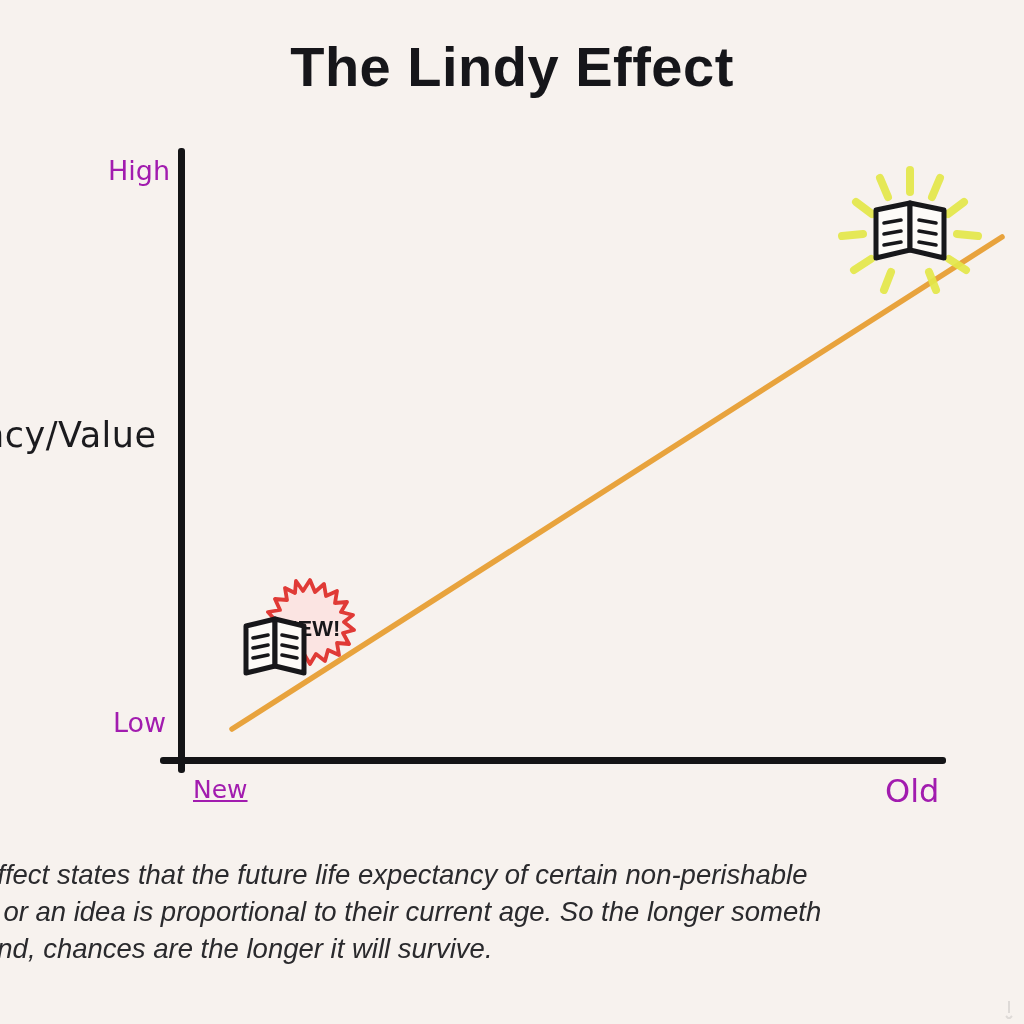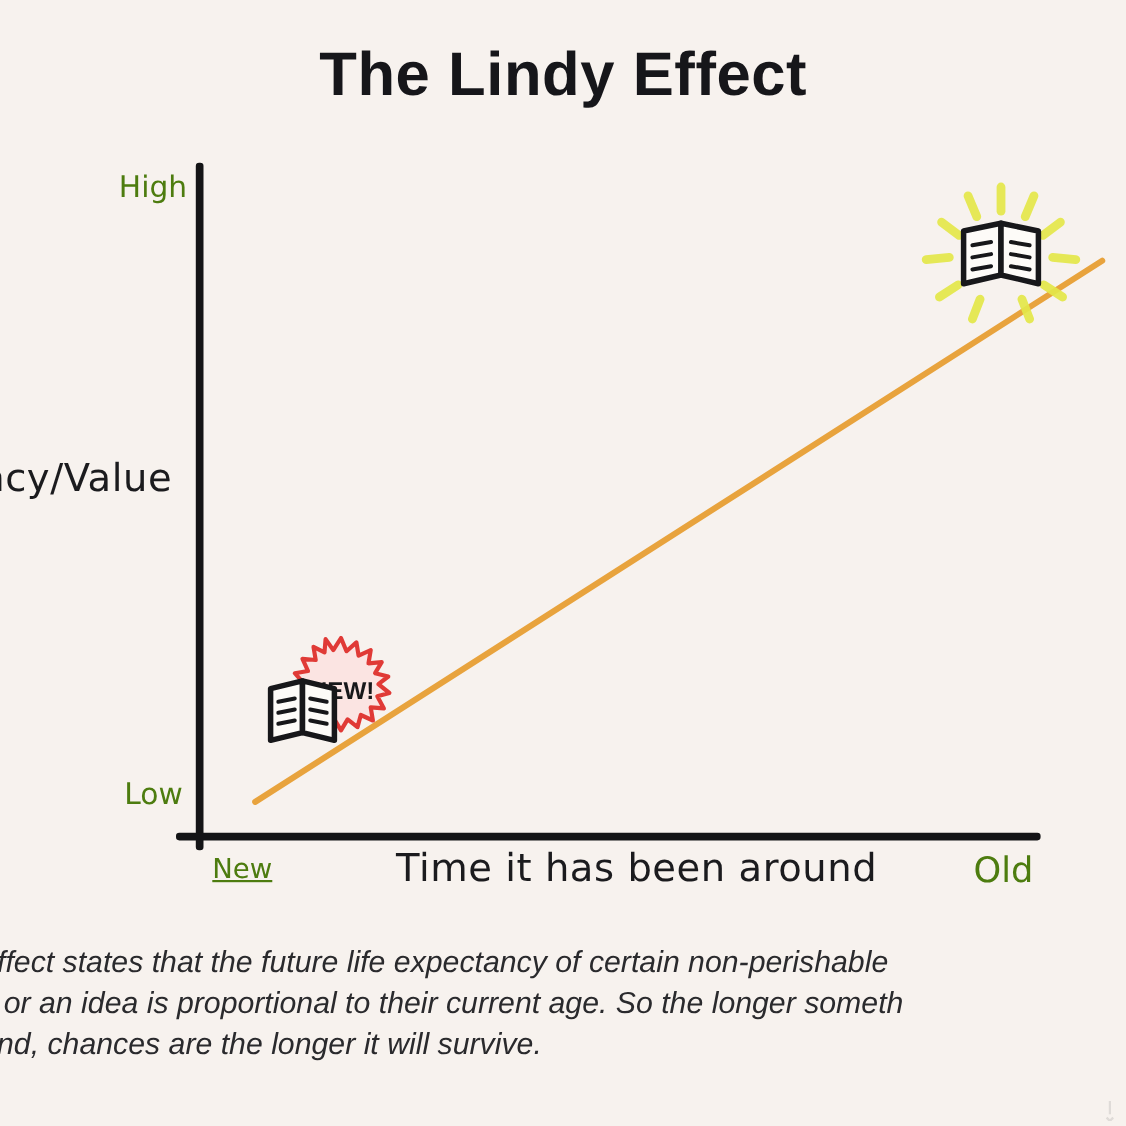--- a/index.html
+++ b/index.html
@@ -55,21 +55,21 @@
     top: 757px;
     width: 786px;
     height: 7px;
     border-radius: 3px;
   }
 
   
   .hand {
     position: absolute;
     font-family: "DejaVu Sans", sans-serif;
-    color: #4d7c0f;
+    color: #a21caf;
     white-space: nowrap;
   }
 
   .lbl-high {
     left: 108px;
     top: 155px;
     font-size: 27px;
   }
   .lbl-low {
     left: 113px;
@@ -167,21 +167,20 @@
   <div class="hand lbl-high">High</div>
 
   <div class="hand lbl-low">Low</div>
 
   <div class="hand lbl-new">New</div>
 
   <div class="hand lbl-old">Old</div>
 
   <div class="y-axis-title">ncy/Value</div>
 
-  <div class="x-axis-title">Time it has been around</div>
 
   <div class="icon-group" id="new-book-group">
     <svg width="150" height="112" viewBox="0 0 150 112" xmlns="http://www.w3.org/2000/svg">
 
       <g>
         <polygon points="58,3 65,13 72,2 77,14 86,6 88,18 99,13 97,25 109,24 103,34 115,37 106,44 116,52 105,55 111,66 99,65 101,77 90,72 87,83 78,76 72,86 66,76 57,83 54,71 43,75 45,63 33,64 39,54 28,50 38,43 30,34 42,32 37,21 49,22 47,10 57,15" fill="#FBE4E2" stroke="#E03A36" stroke-width="3.8" stroke-linejoin="round"></polygon>
         <text x="73" y="52" font-family="Liberation Sans, sans-serif" font-size="22" font-weight="bold" fill="#17171a" text-anchor="middle" dominant-baseline="middle">NEW!</text>
       </g>
 
       <g stroke="#17171a" stroke-width="5" stroke-linejoin="round" stroke-linecap="round" fill="#fdfbf8">

